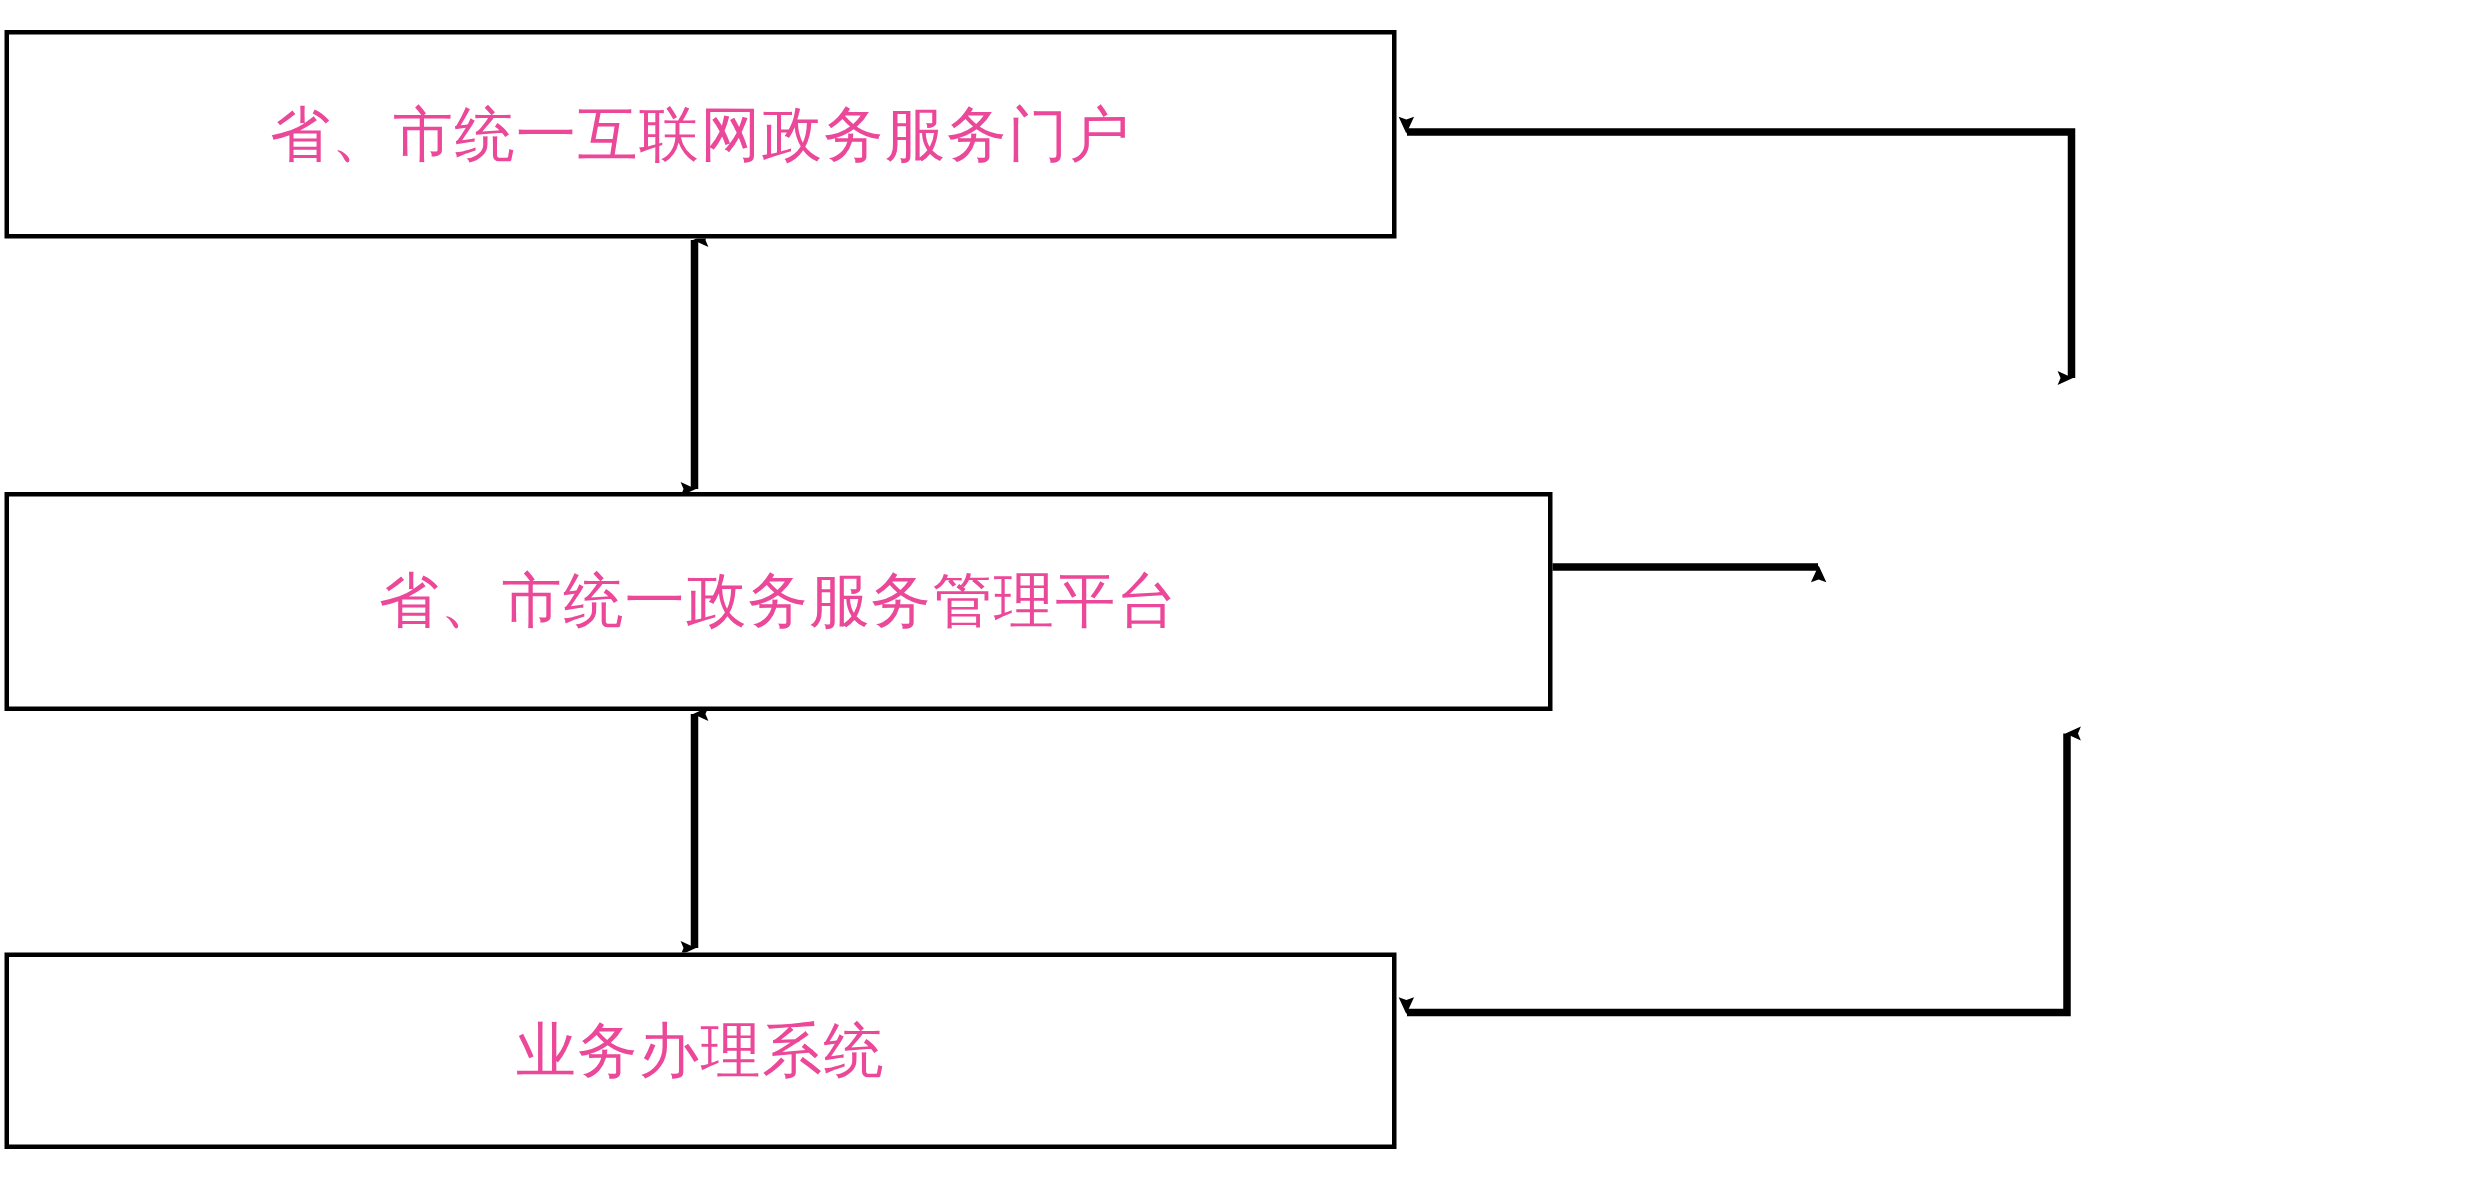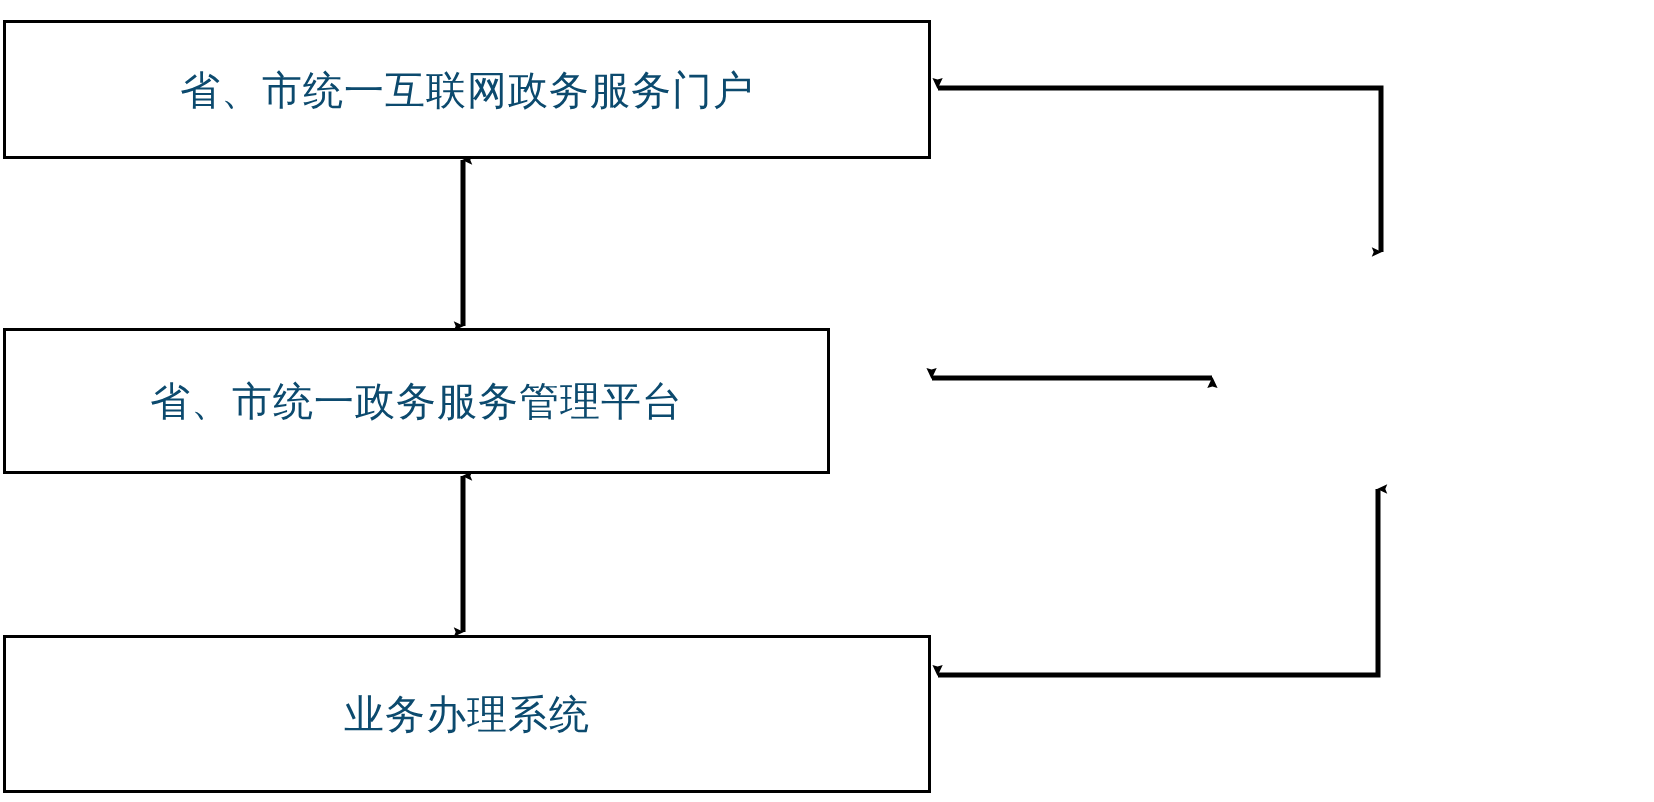--- a/index.html
+++ b/index.html
@@ -30,21 +30,21 @@
     background: #ffffff;
     border: 3px solid #000000;
     display: flex;
     align-items: center;
     justify-content: center;
   }
   .node-label {
     font-family: "DejaVu Sans", "Liberation Sans", sans-serif;
     font-size: 40px;
     font-weight: 500;
-    color: #0c4a6e;
+    color: #ec4899;
     letter-spacing: 1px;
     line-height: 1.25;
     white-space: nowrap;
     text-align: center;
   }
   .cloud-wrap {
     position: absolute;
   }
   .cloud-label {
     position: absolute;
@@ -105,22 +105,22 @@
 
     <g>
       <path d="M 938 675 L 1378 675 L 1378 489" fill="none" stroke="#000000" stroke-width="5" marker-start="url(#arrow-h)" marker-end="url(#arrow-up)"></path>
     </g>
   </svg>
 
   <div class="node-box" style="left:3px; top:20px; width:928px; height:139px;">
     <div class="node-label">省、市统一互联网政务服务门户</div>
   </div>
 
-  <div class="node-box" style="left:3px; top:328px; width:827px; height:146px;align-items:center;">
+  <div class="node-box" style="left:3px; top:328px; width:1032px; height:146px;align-items:center;">
     <div class="node-label">省、市统一政务服务管理平台</div>
   </div>
 
-  <div class="node-box" style="left:3px; top:635px; width:928px; height:158px;">
+  <div class="node-box" style="left:3px; top:635px; width:928px; height:131px;">
     <div class="node-label">业务办理系统</div>
   </div>
 
 
 </div>
 
 </body></html>

